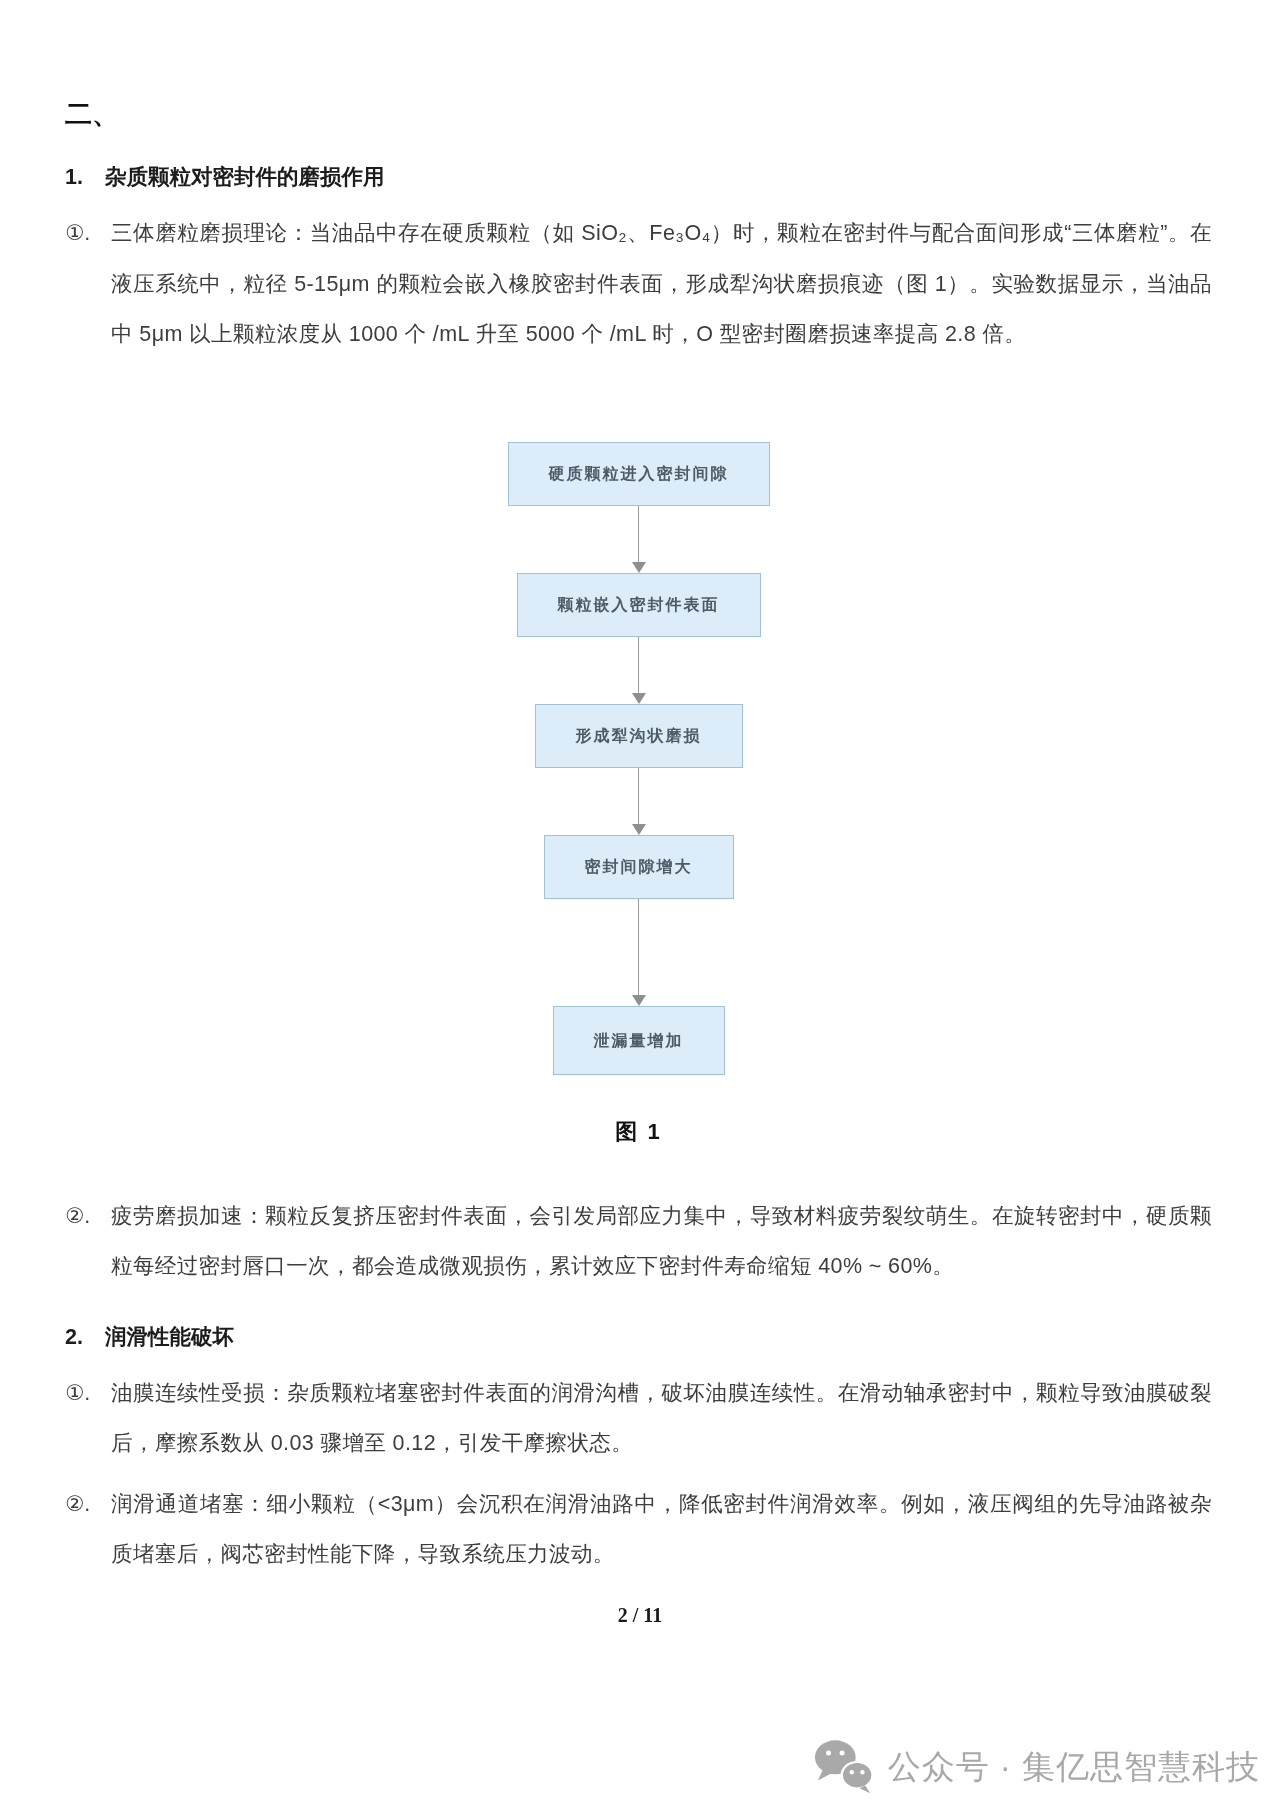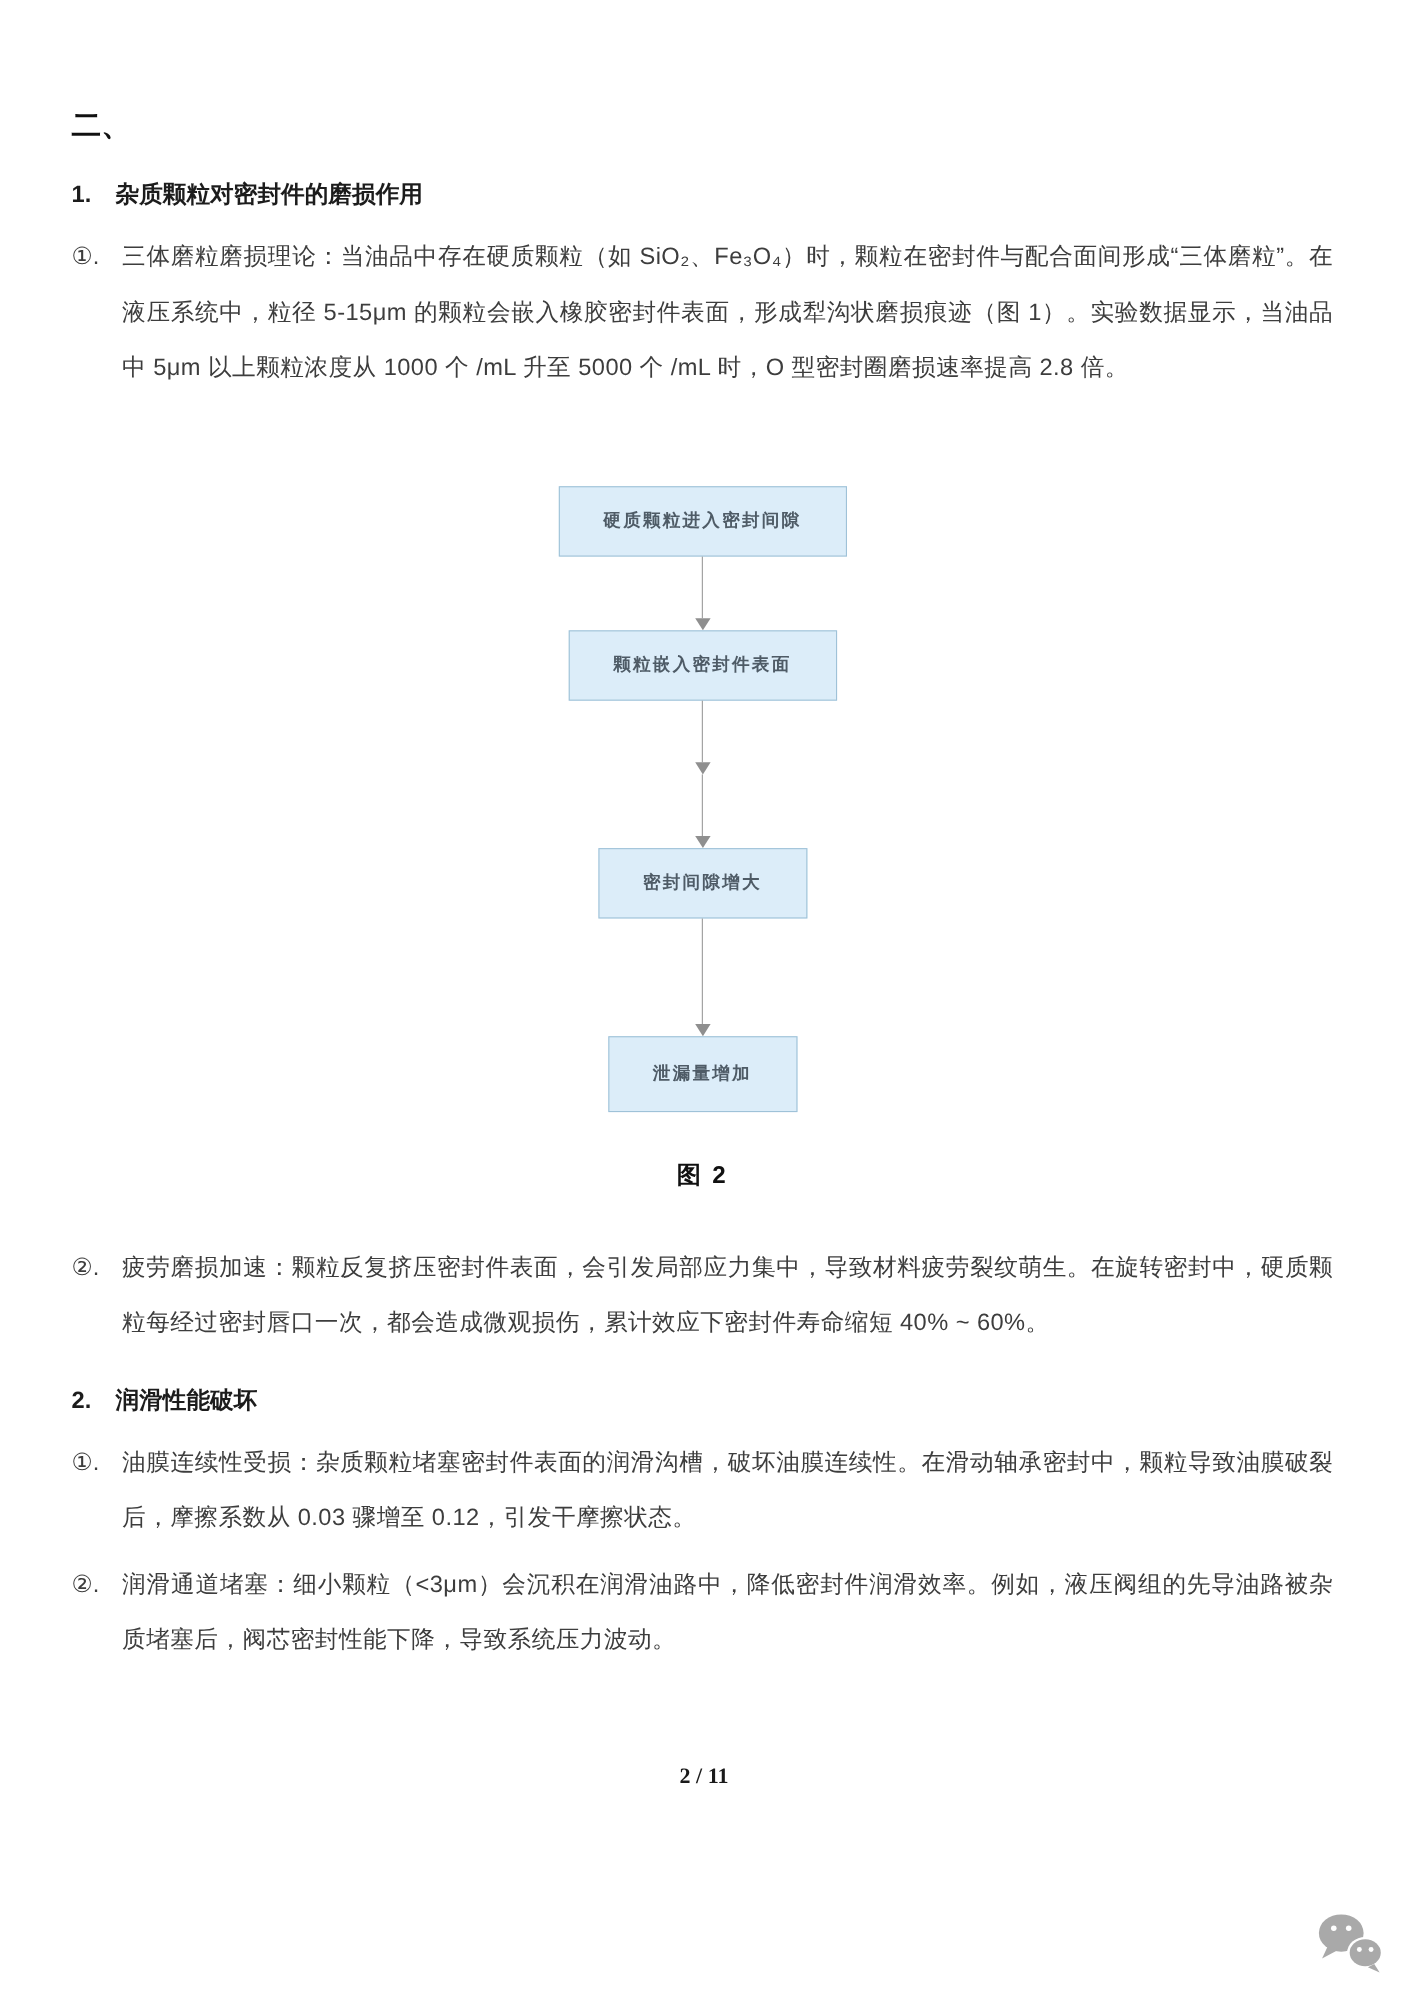--- a/index.html
+++ b/index.html
@@ -117,32 +117,33 @@
         <div class="flow-box">硬质颗粒进入密封间隙</div>
         <div class="flow-arrow short">
             <div class="shaft"></div>
             <div class="head"></div>
           </div>
         <div class="flow-box">颗粒嵌入密封件表面</div>
         <div class="flow-arrow short">
             <div class="shaft"></div>
             <div class="head"></div>
           </div>
+        <div class="flow-box">形成犁沟状磨损</div>
         <div class="flow-arrow short">
             <div class="shaft"></div>
             <div class="head"></div>
           </div>
         <div class="flow-box">密封间隙增大</div>
         <div class="flow-arrow long">
             <div class="shaft"></div>
             <div class="head"></div>
           </div>
         <div class="flow-box last">泄漏量增加</div>
       </div>
-      <div class="fig-caption">图 2</div>
+      <div class="fig-caption">图 1</div>
     </div>
 
     <div class="para after-fig">
       <span class="p-marker">②.</span>
       <div class="p-text">疲劳磨损加速：颗粒反复挤压密封件表面，会引发局部应力集中，导致材料疲劳裂纹萌生。在旋转密封中，硬质颗粒每经过密封唇口一次，都会造成微观损伤，累计效应下密封件寿命缩短 40% ~ 60%。</div>
     </div>
 
     <div class="sec-heading">
       <span class="h-index">2.</span>
       <span>润滑性能破坏</span>
@@ -171,14 +172,15 @@
       <circle cx="15" cy="14.5" r="2.6" fill="#ffffff"></circle>
       <circle cx="29" cy="14.5" r="2.6" fill="#ffffff"></circle>
       <g>
         <ellipse cx="44.5" cy="37.5" rx="17" ry="14.8" fill="#ffffff"></ellipse>
         <ellipse cx="44.5" cy="37.5" rx="14.6" ry="12.6" fill="#a9a9a9"></ellipse>
         <polygon points="53,48 58,56 47,51" fill="#a9a9a9"></polygon>
         <circle cx="39" cy="34.5" r="2.3" fill="#ffffff"></circle>
         <circle cx="50" cy="34.5" r="2.3" fill="#ffffff"></circle>
       </g>
     </svg>
+    <span>公众号 · 集亿思智慧科技</span>
   </div>
 </div>
 
 </body></html>

